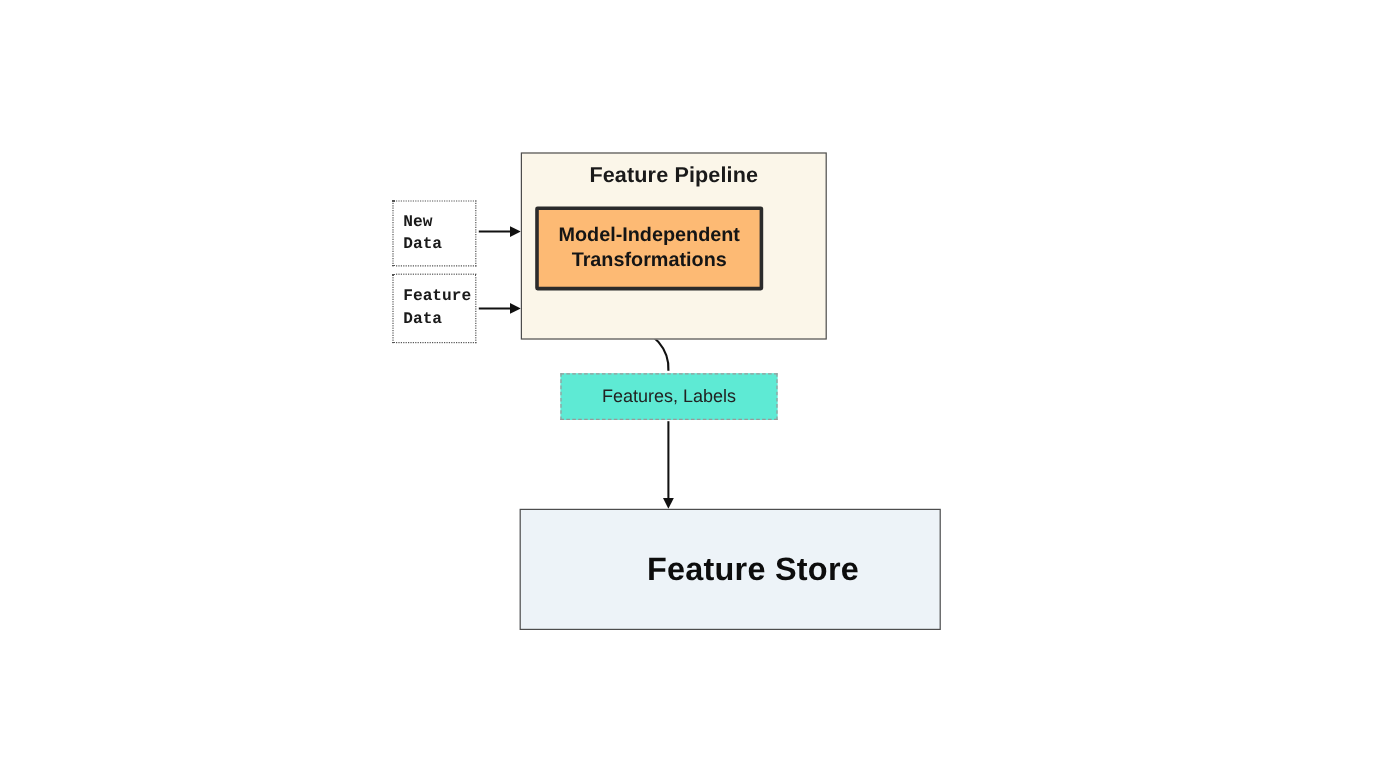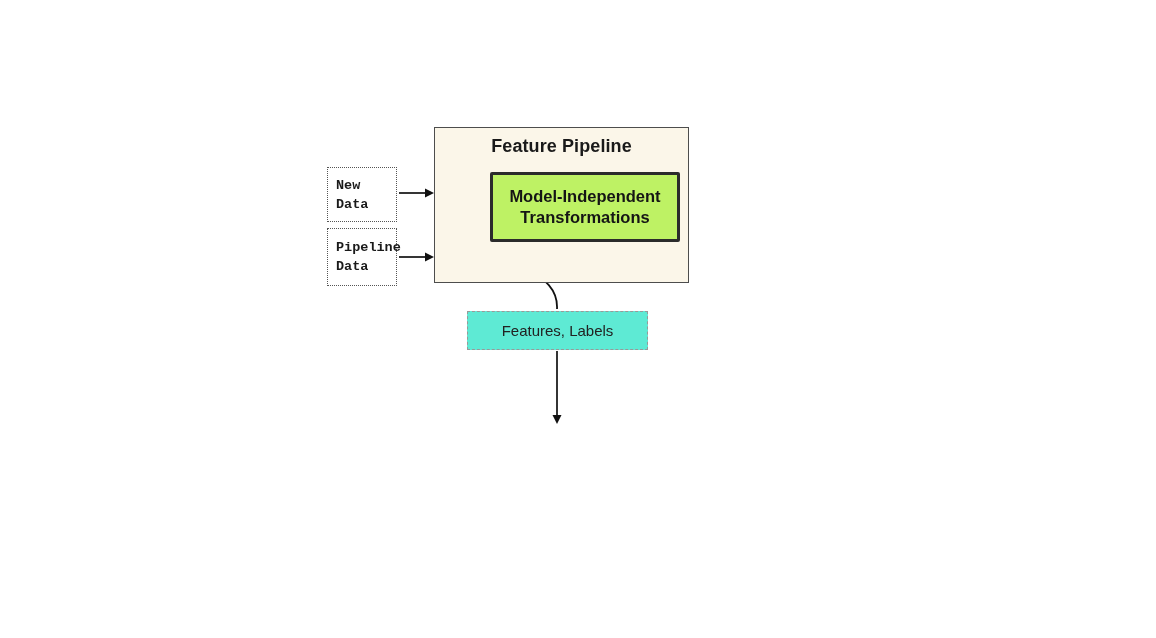--- a/index.html
+++ b/index.html
@@ -65,33 +65,32 @@
     margin-top:8px;
     font-size:18px;
     font-weight:bold;
     color:#1a1a1a;
     letter-spacing:0.1px;
   }
   .mit-box{
     position:absolute;
     left:11px;top:44px;
     width:190px;height:70px;
-    background:#bef264;
+    background:#fdba74;
     border:3px solid var(--inner-border);
     border-radius:2px;
     display:flex;
     flex-direction:column;
     justify-content:center;
     align-items:center;
     font-size:16.5px;
     font-weight:bold;
     line-height:21px;
     color:#151515;
     text-align:center;
-    margin-left:44px;
   }
   .features-labels-box{
     left:467px;top:311px;
     width:181px;height:39px;
     border:1.5px dashed var(--dashed-border);
     background:#5eead4;
     justify-content:center;
     font-size:15px;
     font-weight:normal;
     color:#222222;
@@ -129,30 +128,33 @@
       <polygon points="552.5,415 561.5,415 557,424" stroke="none"></polygon>
     </g>
   </svg>
 
   <div class="node dotted-box new-data">
     <span>New</span>
     <span>Data</span>
   </div>
 
   <div class="node dotted-box backfill-data">
-    <span>Pipeline</span>
+    <span>Feature</span>
     <span>Data</span>
   </div>
 
   <div class="node pipeline-box">
     <div class="pipeline-title">Feature Pipeline</div>
     <div class="mit-box">
       <span>Model-Independent</span>
       <span>Transformations</span>
     </div>
   </div>
 
   <div class="node features-labels-box">
     <span>Features, Labels</span>
   </div>
 
+  <div class="node feature-store-box">
+    <span>Feature Store</span>
+  </div>
 
 </div>
 
 </body></html>

